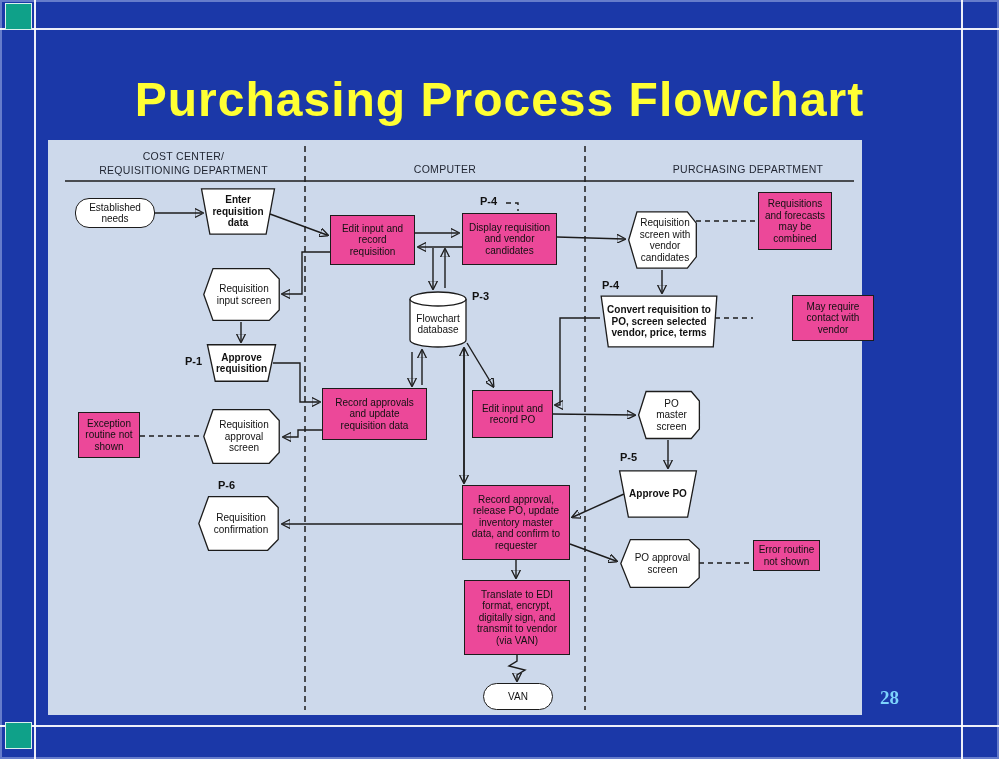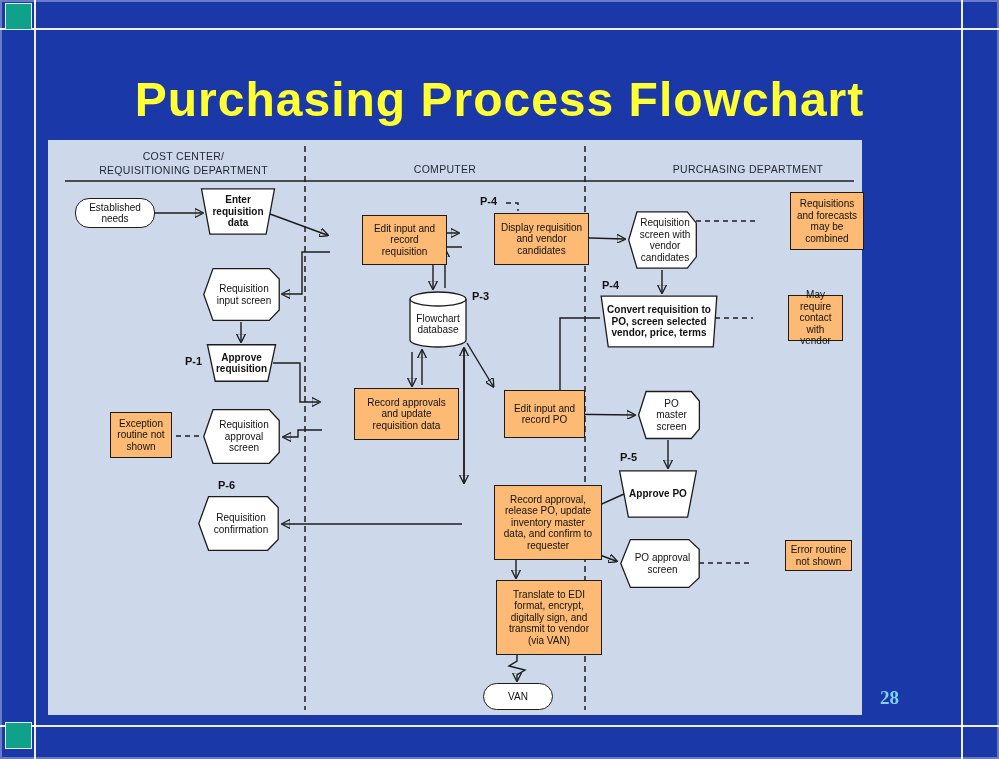--- a/index.html
+++ b/index.html
@@ -36,21 +36,21 @@
 
   .lane-header { position:absolute; font-size:10.5px; color:#1f2430; text-align:center;
                  line-height:1.3; letter-spacing:.3px; }
 
   .node { position:absolute; display:flex; align-items:center; justify-content:center;
           text-align:center; font-size:10px; line-height:1.15; color:#111; }
   .node .shape { position:absolute; left:0; top:0; width:100%; height:100%; overflow:visible; }
   .node .shape polygon, .node .shape path, .node .shape ellipse
         { fill:#ffffff; stroke:#1c1c1c; stroke-width:1.3; vector-effect:non-scaling-stroke; }
   .node .lbl { position:relative; z-index:1; padding:2px 4px; }
-  .node.rect { background:#fdba74; border:1.3px solid #1c1c1c;margin-left:32px; }
+  .node.rect { background:#ec4899; border:1.3px solid #1c1c1c; }
   .node.term { background:#ffffff; border:1.3px solid #1c1c1c; border-radius:14px; }
   .node.display .lbl { padding:2px 5px 2px 10px; }
   .node.trap .lbl { padding:2px 9px;font-weight:bold; }
   .node.cyl .lbl { padding-top:10px; }
 
   .plabel { position:absolute; font-size:11px; font-weight:bold; color:#111; }
 </style>
 </head>
 <body>
 
@@ -221,21 +221,21 @@
       <span class="lbl">Requisitions and forecasts may be combined</span>
     </div>
 
     <div class="node trap" style="left:552px;top:155px;width:118px;height:53px">
       <svg class="shape" viewBox="0 0 100 100" preserveAspectRatio="none">
           <polygon points="1,2 99,2 96,98 7,98"></polygon>
         </svg>
       <span class="lbl" style="padding:2px 5px">Convert requisition to PO, screen selected vendor, price, terms</span>
     </div>
 
-    <div class="node rect" style="left:708px;top:155px;width:55px;height:46px">
+    <div class="node rect" style="left:744px;top:155px;width:82px;height:46px">
       <span class="lbl">May require contact with vendor</span>
     </div>
 
     <div class="node display" style="left:590px;top:250px;width:62px;height:50px">
       <svg class="shape" viewBox="0 0 100 100" preserveAspectRatio="none">
           <polygon points="1,50 13,3 86,3 99,22 99,78 86,97 13,97"></polygon>
         </svg>
       <span class="lbl">PO master screen</span>
     </div>
 

